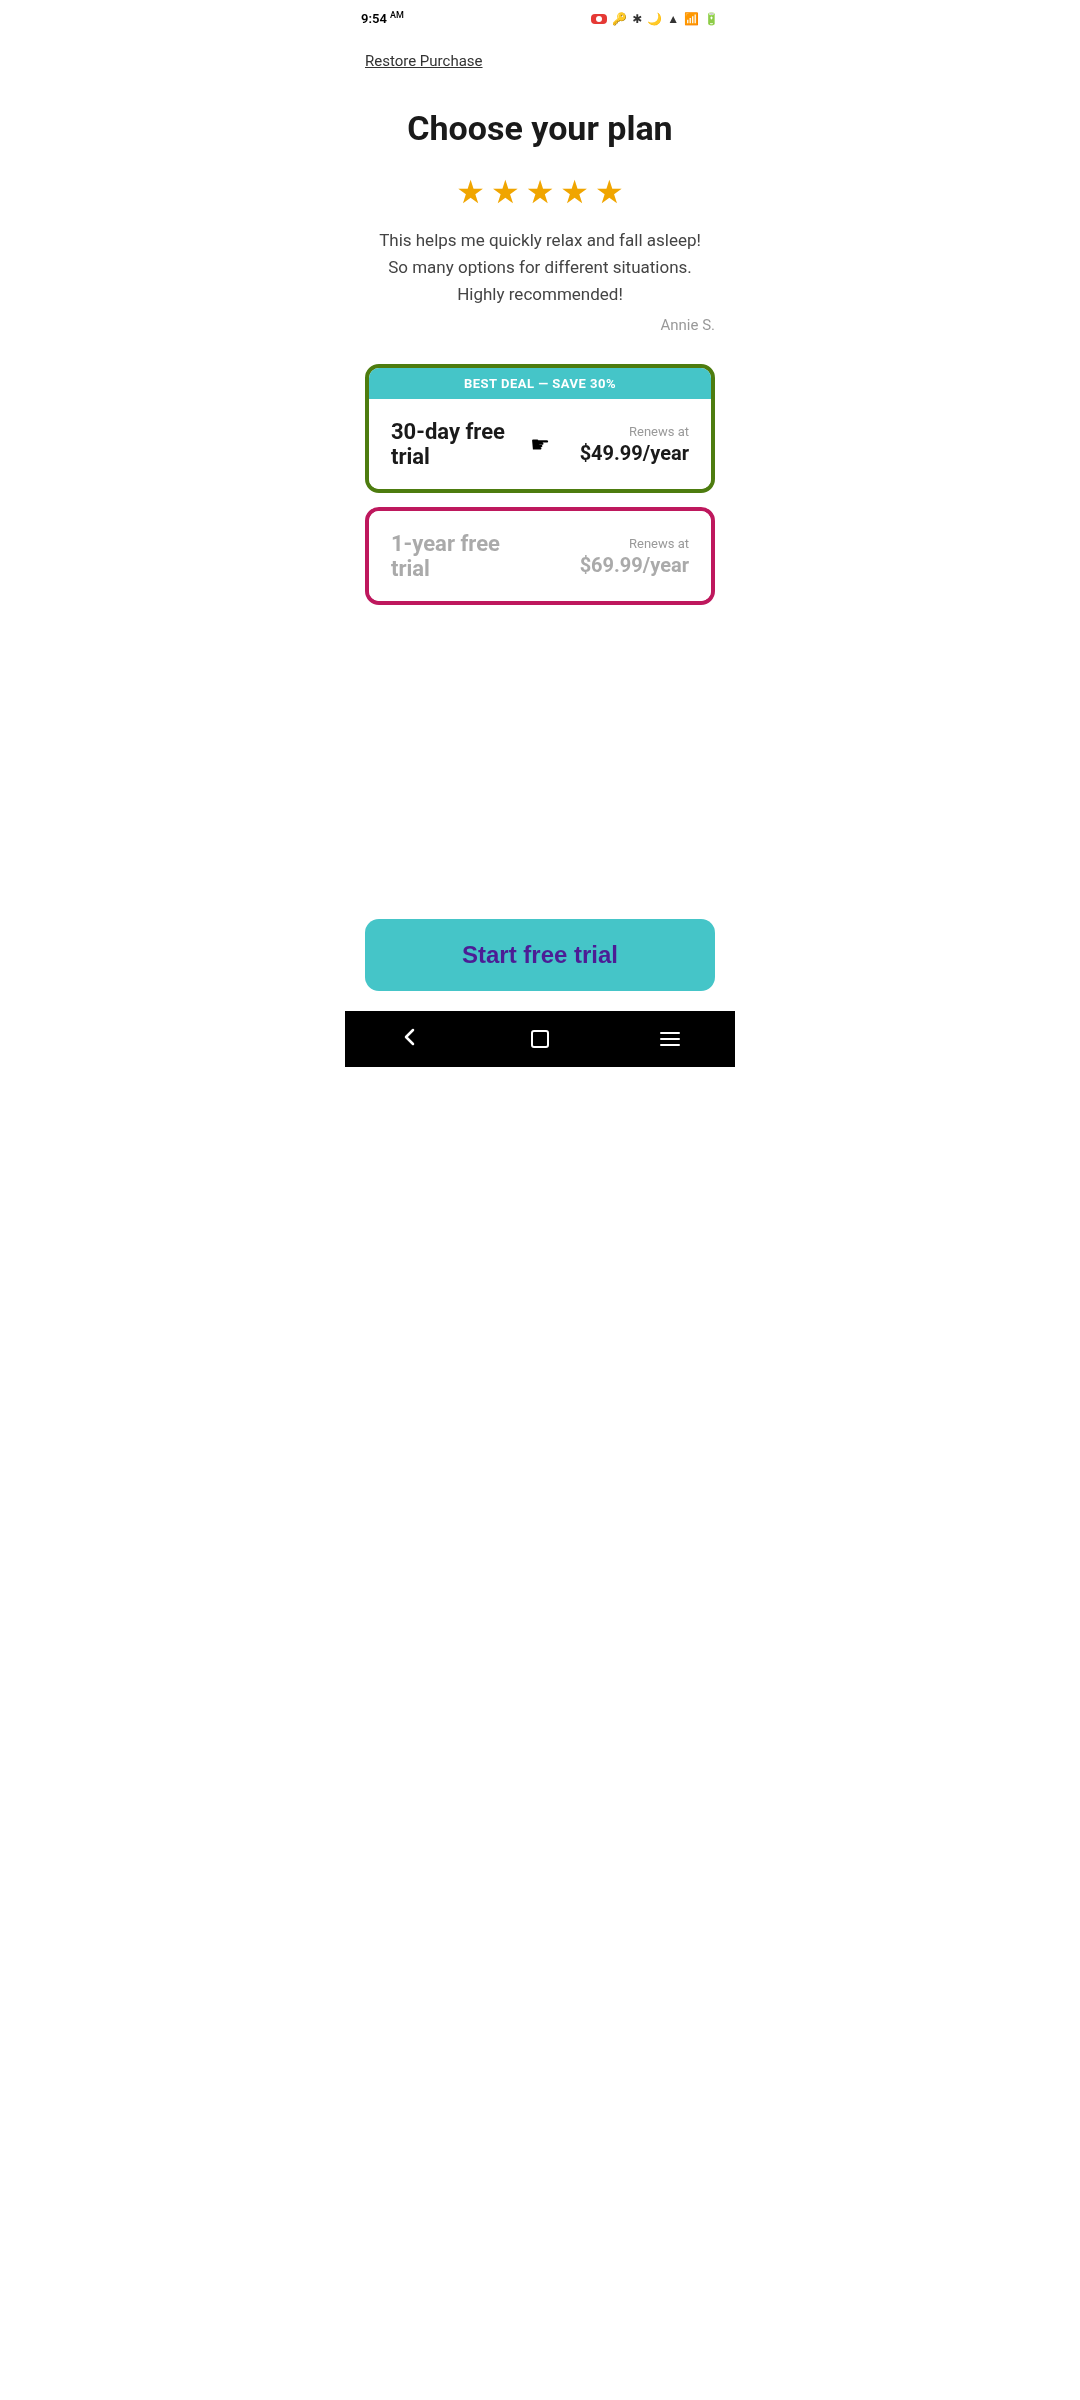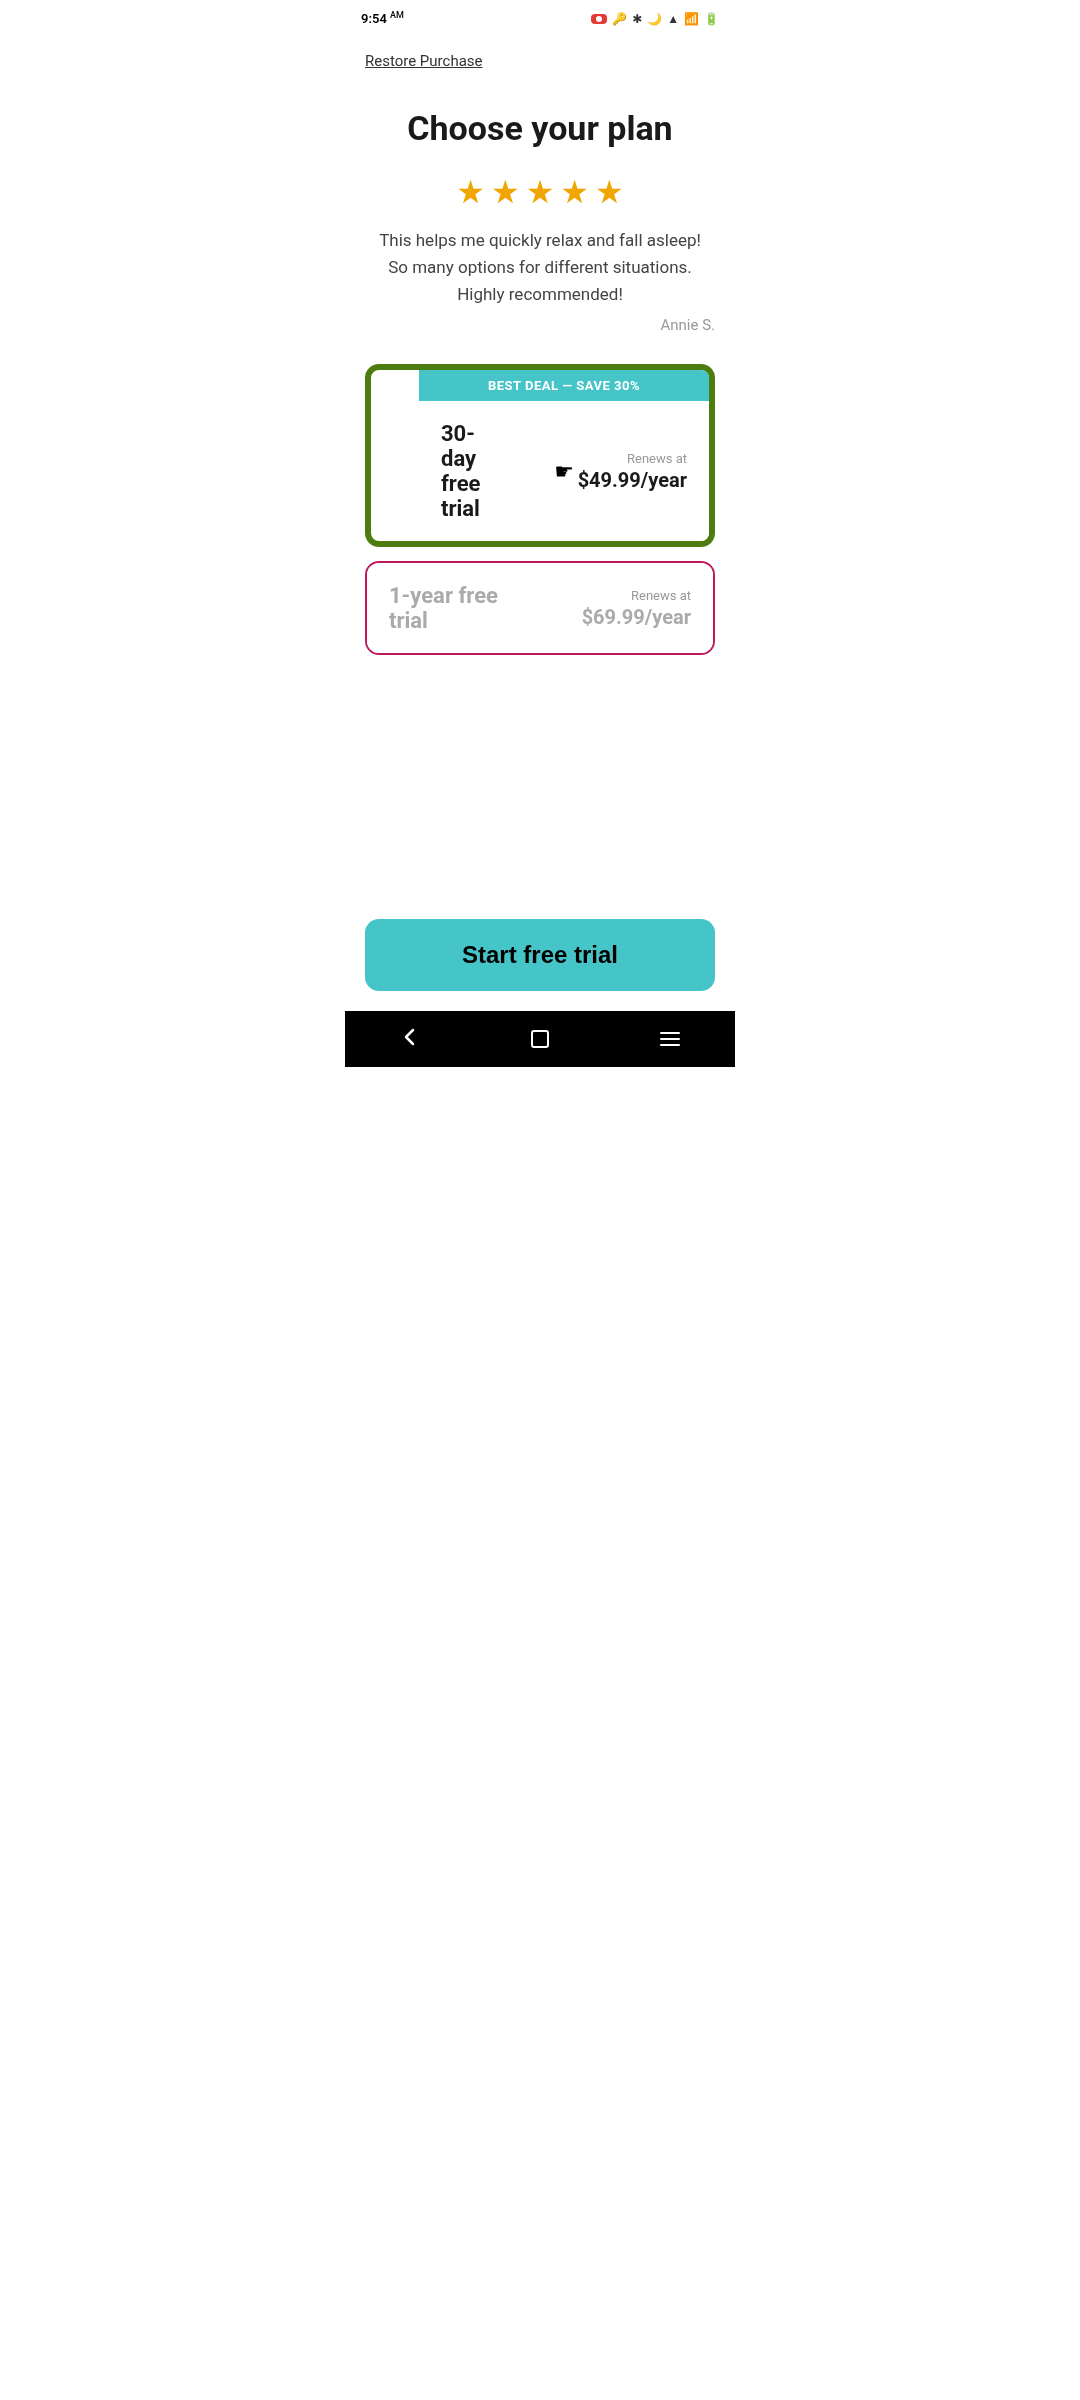--- a/index.html
+++ b/index.html
@@ -144,27 +144,26 @@
     .plans-container {
       display: flex;
       flex-direction: column;
       gap: 14px;
       margin-bottom: 24px;
     }
 
     .plan-card {
       border-radius: 14px;
       overflow: hidden;
-      border: 2px solid #be185d;
+      border: 4px solid #be185d;
       cursor: pointer;
     }
 
     .plan-card.selected {
-      border: 6px solid #4d7c0f;
-      padding-left: 48px;
+      border: 4px solid #4d7c0f;
     }
 
     .plan-badge {
       background: #45C5C8;
       color: white;
       text-align: center;
       font-size: 13px;
       font-weight: 700;
       letter-spacing: 0.5px;
       padding: 8px;
@@ -219,21 +218,21 @@
     }
 
     
     .spacer {
       flex: 1;
     }
 
     
     .cta-button {
       background: #45C5C8;
-      color: #000000;
+      color: #4c1d95;
       font-size: 24px;
       font-weight: 600;
       border: none;
       border-radius: 14px;
       padding: 22px;
       cursor: pointer;
       width: 100%;
       margin-bottom: 20px;
       margin-top: 40px;
     }

